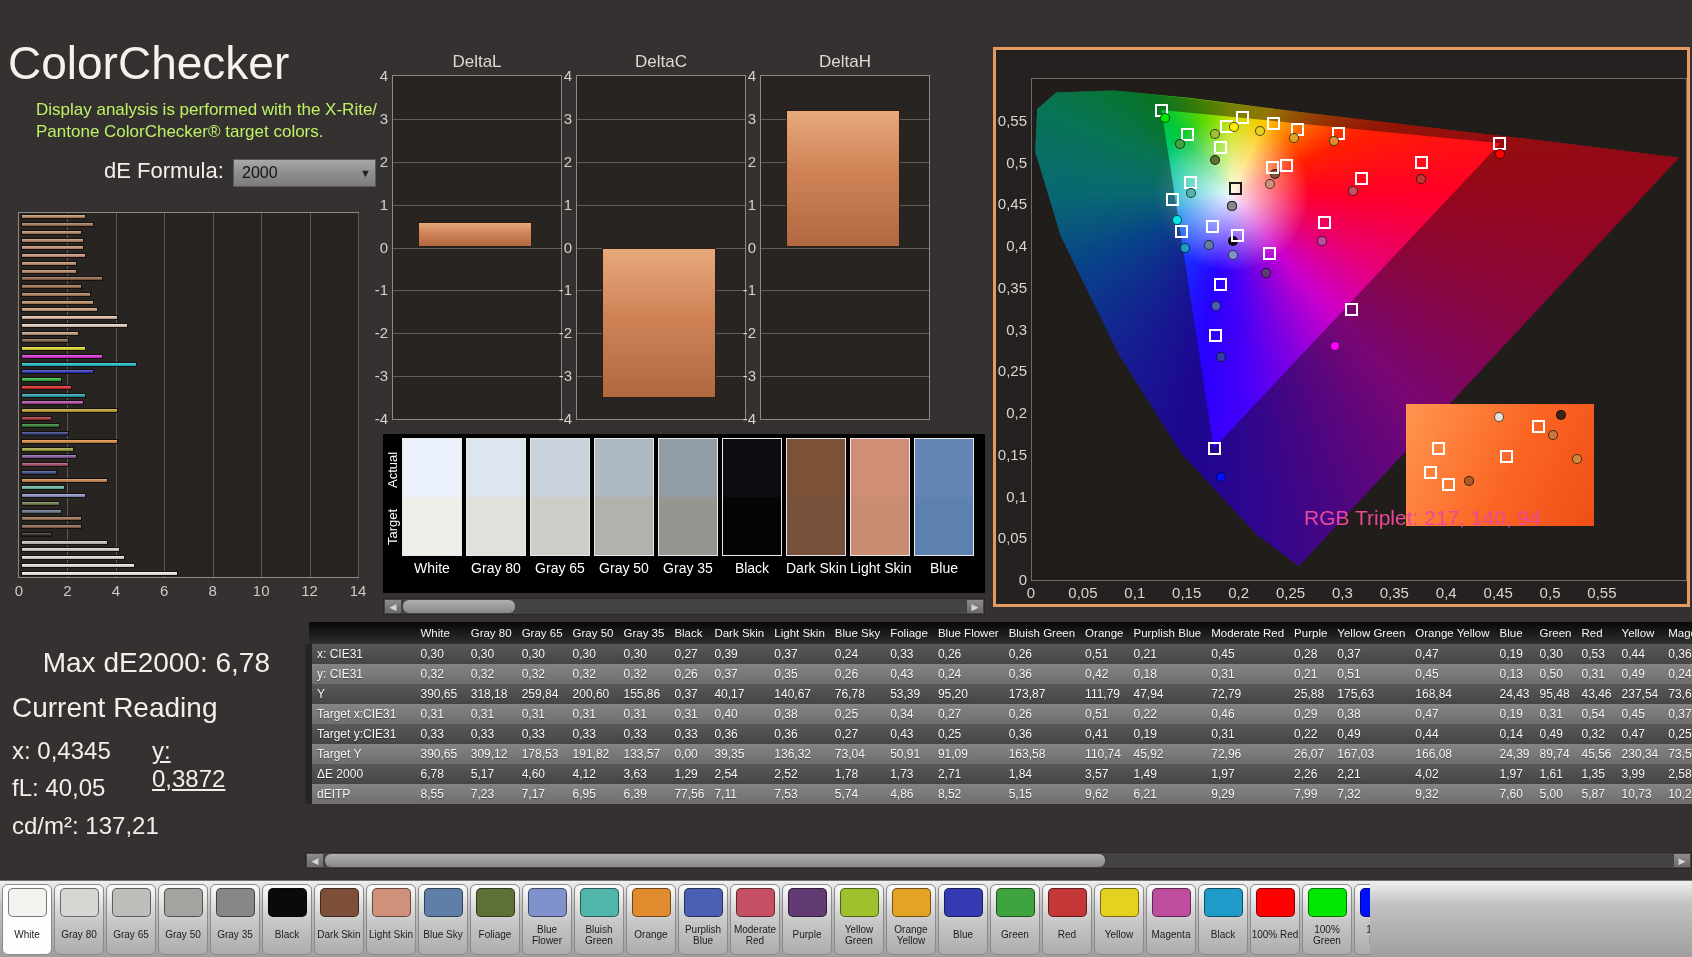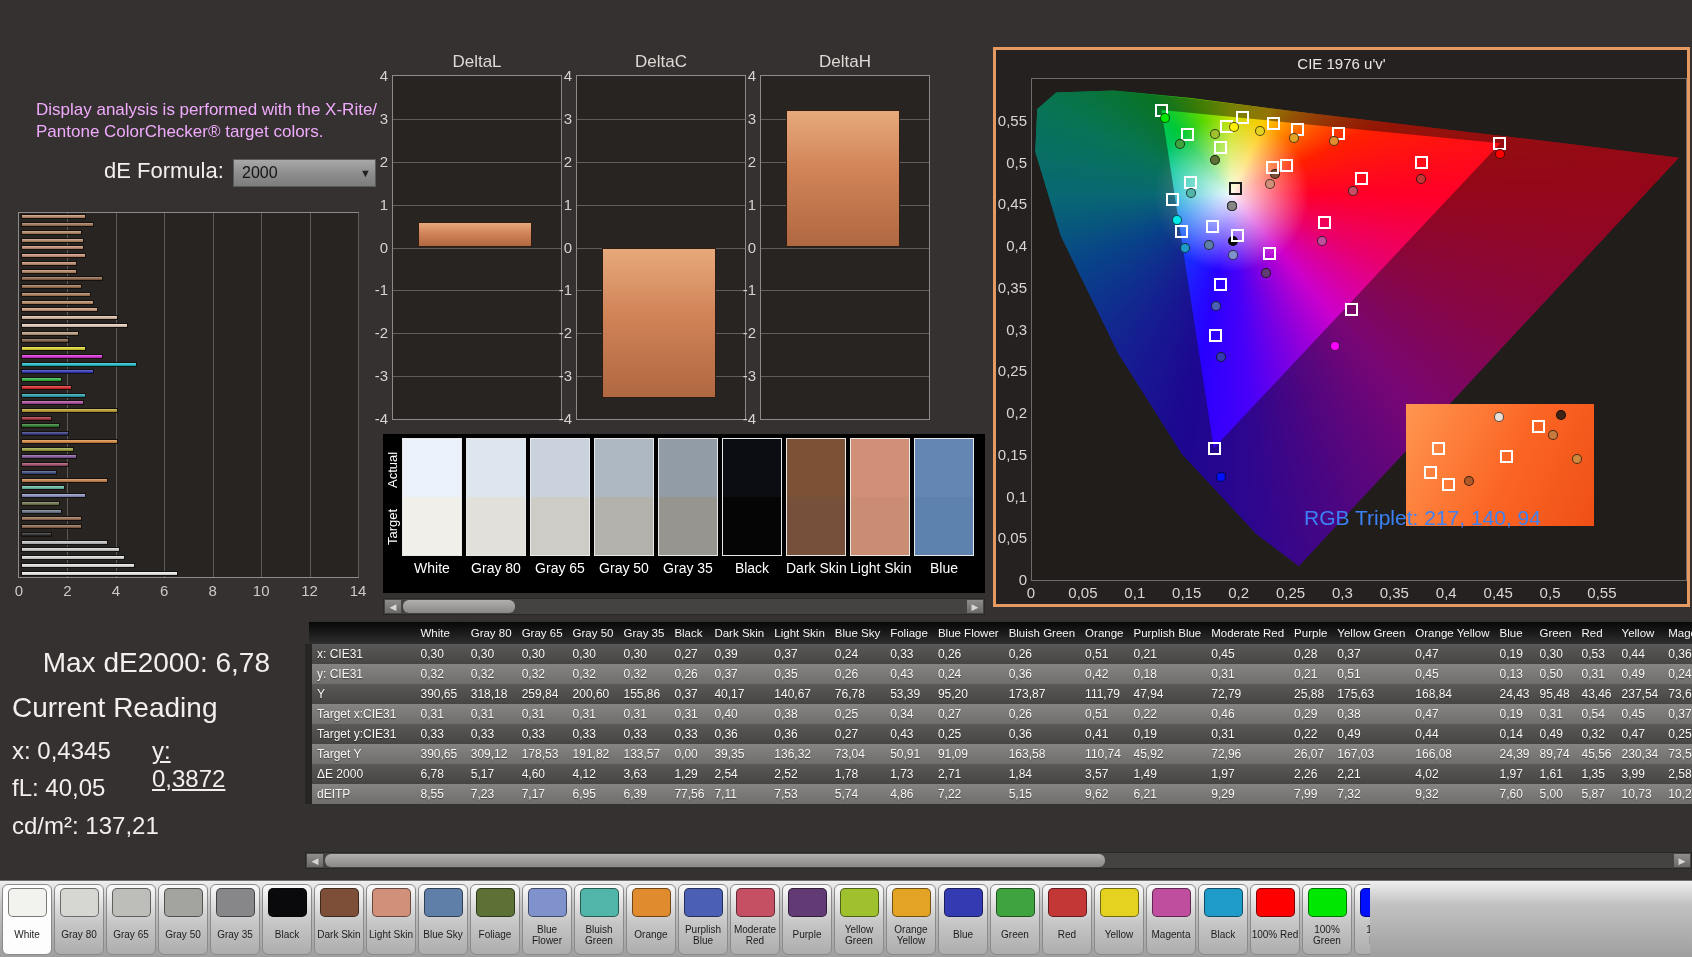--- a/index.html
+++ b/index.html
@@ -1,21 +1,21 @@
 <!DOCTYPE html>
 <html><head>
 <meta charset="utf-8">
 <style>
   html,body{margin:0;padding:0;background:#1a1918;}
   #app{position:relative;width:1692px;height:957px;background:#343130;overflow:hidden;
        font-family:"Liberation Sans",sans-serif;color:#f2efec;}
   .abs{position:absolute;}
   
   .title{left:8px;top:36px;font-size:46px;color:#f5f2ee;}
-  .desc{left:36px;top:99px;font-size:17px;line-height:22px;color:#f0abfc;}
+  .desc{left:36px;top:99px;font-size:17px;line-height:22px;color:#bef264;}
   .formula-label{left:104px;top:158px;font-size:22px;}
   .formula-select{left:233px;top:159px;width:143px;height:28px;
      background:linear-gradient(#a8a8a8,#8c8c8c 55%,#7d7d7d);border:1px solid #5a5a5a;
      color:#141414;font-size:16px;display:flex;align-items:center;padding-left:8px;box-sizing:border-box;}
   .formula-arrow{position:absolute;right:4px;top:7px;font-size:11px;color:#222;}
   
   .deltae-title{left:18px;top:193px;width:341px;text-align:center;font-size:17px;color:#dddad6;}
   .deltae-plot{left:18px;top:212px;width:341px;height:366px;background:#272422;
      border:1px solid #8d8a87;box-sizing:border-box;}
   .deltae-grid{position:absolute;top:0;bottom:0;width:1px;background:#5d5a57;}
@@ -66,36 +66,37 @@
   .cie-title{position:absolute;left:0;top:5px;width:100%;text-align:center;font-size:15px;color:#eae7e3;}
   .cie-plot{position:absolute;left:35px;top:28px;width:656px;height:503px;background:#201d1b;border:1px solid #6d6a67;box-sizing:border-box;}
   .cie-gamut{position:absolute;left:0;top:0;width:100%;height:100%;}
   .cie-ylab{position:absolute;width:30px;text-align:right;font-size:15px;color:#d9d6d2;}
   .cie-xlab{position:absolute;top:534px;font-size:15px;color:#d9d6d2;transform:translateX(-50%);}
   .cie-sq{position:absolute;width:13px;height:13px;border:2px solid #fff;box-sizing:border-box;}
   .cie-sq.dark{border-color:#1c1c1c;}
   .cie-dot{position:absolute;width:10px;height:10px;border-radius:50%;border:1px solid rgba(0,0,0,.65);box-sizing:border-box;}
   .cie-inset{position:absolute;left:374px;top:325px;width:188px;height:122px;
      background:linear-gradient(115deg,#ff9650 0%,#fb6524 55%,#ef4f16 100%);}
-  .cie-rgb{position:absolute;left:308px;top:456px;font-size:21px;color:#3b82f6;}
+  .cie-rgb{position:absolute;left:308px;top:456px;font-size:21px;color:#ec4899;}
   
   .bbar{left:0;top:880px;width:1692px;height:77px;background:linear-gradient(#efefef,#c2c2c2 30%,#9e9e9e);border-top:1px solid #6f6f6f;}
   .chips{position:absolute;left:2px;top:3px;width:1368px;height:71px;display:flex;gap:2px;overflow:hidden;}
   .chip{width:50px;flex:none;border:1px solid #8a8a8a;border-radius:6px;box-sizing:border-box;
      background:linear-gradient(#fbfbfb,#c6c6c6 55%,#adadad);display:flex;flex-direction:column;align-items:center;padding-top:3px;}
   .chip.selected{background:#fdfdfd;}
   .chip-sw{width:39px;height:29px;border-radius:5px;border:1px solid rgba(0,0,0,.5);box-sizing:border-box;}
   .chip-lab{font-size:10px;line-height:10.5px;color:#1c1c1c;text-align:center;width:48px;margin-top:2px;
      display:flex;align-items:center;justify-content:center;flex:1;padding-bottom:2px;}
 </style>
 </head>
 <body>
 
 <div id="app">
 
+  <div class="abs title">ColorChecker</div>
   <div class="abs desc">
     <div>Display analysis is performed with the X-Rite/</div>
     <div>Pantone ColorChecker® target colors.</div>
   </div>
   <div class="abs formula-label">dE Formula:</div>
   <div class="abs formula-select">
     <span>2000</span>
     <span class="formula-arrow">▼</span>
   </div>
 
@@ -513,21 +514,21 @@
             <td>8,55</td>
             <td>7,23</td>
             <td>7,17</td>
             <td>6,95</td>
             <td>6,39</td>
             <td>77,56</td>
             <td>7,11</td>
             <td>7,53</td>
             <td>5,74</td>
             <td>4,86</td>
-            <td>7,22</td>
+            <td>8,52</td>
             <td>5,15</td>
             <td>9,62</td>
             <td>6,21</td>
             <td>9,29</td>
             <td>7,99</td>
             <td>7,32</td>
             <td>9,32</td>
             <td>7,60</td>
             <td>5,00</td>
             <td>5,87</td>
@@ -537,21 +538,20 @@
         </tbody>
       </table>
   </div>
   <div class="abs hscroll tbl-scroll">
     <div class="arr" style="left:1px;">◀</div>
     <div class="thumb" style="left:19px;width:780px;"></div>
     <div class="arr" style="right:1px;">▶</div>
   </div>
 
   <div class="abs cie">
-    <div class="cie-title">CIE 1976 u'v'</div>
     <div class="cie-plot" id="cie-plot">
       <div class="cie-gamut" id="cie-gamut" style="clip-path: polygon(98.9% 15.7%, 82.5% 13%, 64% 10.2%, 41.6% 6.7%, 24.3% 3.8%, 12.5% 2.3%, 3.7% 2.7%, 0.8% 6%, 0.5% 14.5%, 4.4% 31.3%, 13.2% 54.8%, 22.9% 74.8%, 34.3% 90.8%, 40.8% 97.2%); background: radial-gradient(circle at 30.5% 23%, rgba(255, 255, 255, 0.95) 0%, rgba(255, 255, 255, 0) 13%), conic-gradient(at 30.5% 23%, rgb(200, 224, 0) 0deg, rgb(255, 200, 0) 25deg, rgb(255, 112, 0) 45deg, rgb(255, 32, 0) 65deg, rgb(255, 0, 40) 90deg, rgb(232, 0, 112) 115deg, rgb(204, 0, 204) 140deg, rgb(128, 0, 224) 160deg, rgb(72, 0, 248) 175deg, rgb(40, 0, 255) 190deg, rgb(24, 48, 255) 215deg, rgb(0, 112, 240) 245deg, rgb(0, 180, 200) 270deg, rgb(0, 200, 144) 295deg, rgb(0, 200, 56) 320deg, rgb(96, 216, 0) 340deg, rgb(200, 224, 0) 360deg);"></div>
       <svg id="cie-overlay" width="100%" height="100%" viewBox="0 0 100 100" preserveAspectRatio="none" style="position:absolute;left:0;top:0;">
         <path d="M98.9,15.7 L82.5,13 L64,10.2 L41.6,6.7 L24.3,3.9 L12.5,2.3 L3.7,2.7 L0.8,6 L0.5,14.5 L4.4,31.3
                  L13.2,54.8 L22.9,74.8 L34.3,90.8 L40.8,97.2 Z
                  M71.6,12.8 L19.8,6.2 L27.8,73.7 Z" fill="rgba(18,14,12,0.45)" fill-rule="evenodd"></path>
       </svg>
       <div class="cie-inset" id="cie-inset">
           <div class="cie-sq" style="left: 26px; top: 38px;"></div>
           <div class="cie-sq" style="left: 18px; top: 62px;"></div>

